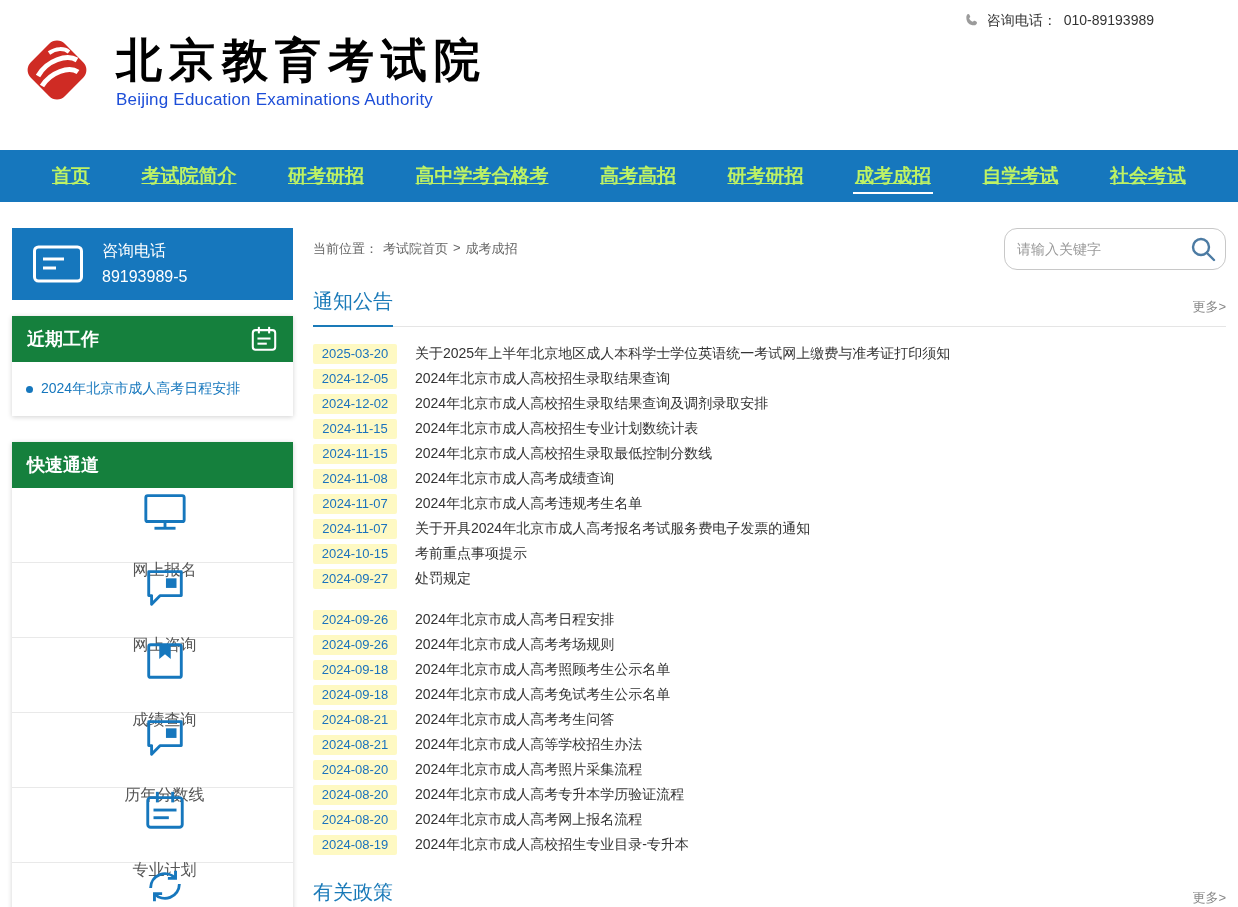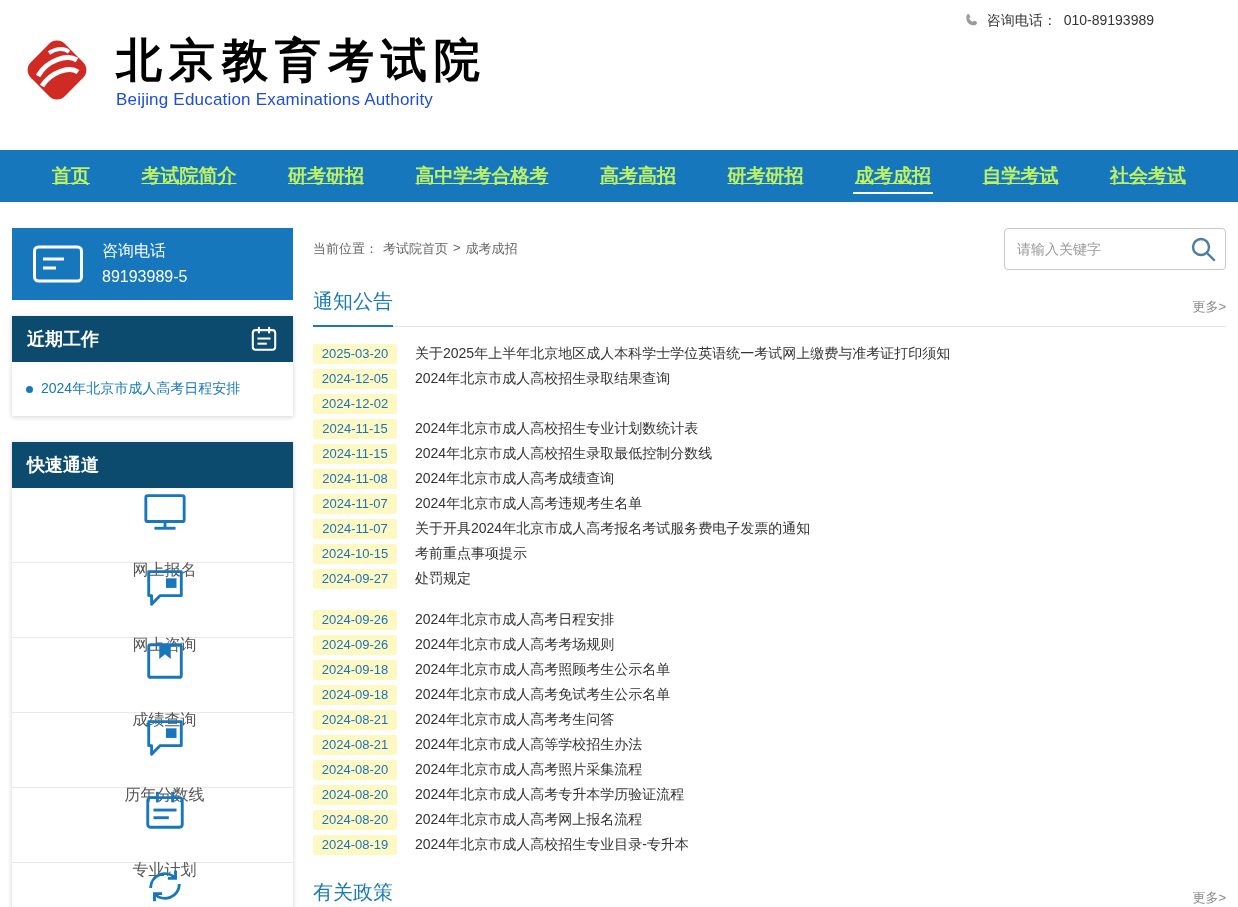--- a/index.html
+++ b/index.html
@@ -23,34 +23,34 @@
 
   
   .content { display: flex; gap: 20px; padding: 26px 12px 0 12px; }
   .sidebar { width: 281px; flex: none; }
   .main { flex: 1; min-width: 0; }
 
   
   .phone-card { height: 72px; background: #1677bd; display: flex; align-items: center; padding-left: 20px; margin-bottom: 16px; }
   .phone-card .txt { color: #fff; font-size: 16px; line-height: 1.6; margin-left: 18px; }
   .side-box { box-shadow: 0 1px 5px rgba(0,0,0,.18); margin-bottom: 26px; background: #fff; }
-  .box-head { height: 46px; background: #0c4a6e; color: #fff; font-size: 18px; font-weight: bold; display: flex; align-items: center; justify-content: space-between; padding: 0 15px; }
+  .box-head { height: 46px; background: #15803d; color: #fff; font-size: 18px; font-weight: bold; display: flex; align-items: center; justify-content: space-between; padding: 0 15px; }
   .recent-list { padding: 10px 12px; }
   .recent-list li { display: flex; align-items: center; gap: 8px; padding: 8px 2px; }
   .recent-list .dot { width: 7px; height: 7px; border-radius: 50%; background: #1677bd; flex: none; }
   .recent-list a { color: #1677bd; font-size: 14px; }
   .quick-item { height: 75px; display: flex; align-items: center; gap: 26px; padding-left: 24px; border-bottom: 1px solid #e9e9e9; flex-direction: column; }
   .quick-item:last-child { border-bottom: none; }
   .quick-item .lbl { font-size: 16px; color: #555; }
   .quick-item .qicon { display: flex; align-items: center; }
 
   
   .top-row { display: flex; justify-content: space-between; align-items: center; margin-bottom: 18px; }
   .breadcrumb { font-size: 13px; color: #666; display: flex; gap: 5px; align-items: flex-start; }
-  .search-box { width: 222px; height: 42px; border: 1px solid #c8c8c8; border-radius: 4px; display: flex; align-items: center; background: #fff; }
+  .search-box { width: 222px; height: 42px; border: 1px solid #c8c8c8; border-radius: 13px; display: flex; align-items: center; background: #fff; }
   .search-box input { flex: 1; min-width: 0; border: none; outline: none; padding: 0 12px; font-size: 14px; color: #333; font-family: inherit; background: transparent; }
   .search-box input::placeholder { color: #999; }
   .search-btn { width: 44px; height: 100%; display: flex; align-items: center; justify-content: center; background: none; border: none; cursor: pointer; }
 
   
   .section-head { display: flex; justify-content: space-between; align-items: flex-end; border-bottom: 1px solid #e5e5e5; text-align: center; }
   .section-title { font-size: 20px; color: #1a7ab8; padding-bottom: 10px; border-bottom: 2px solid #1a7ab8; margin-bottom: -1px; font-weight: normal; }
   .more-link { font-size: 13px; color: #888; padding-bottom: 10px; }
   .notice-list { margin-top: 14px; }
   .notice-list + .notice-list { margin-top: 16px; }
@@ -240,20 +240,21 @@
           <li class="notice-row">
             <span class="notice-date">2025-03-20</span>
             <a class="notice-link">关于2025年上半年北京地区成人本科学士学位英语统一考试网上缴费与准考证打印须知</a>
           </li>
           <li class="notice-row">
             <span class="notice-date">2024-12-05</span>
             <a class="notice-link">2024年北京市成人高校招生录取结果查询</a>
           </li>
           <li class="notice-row">
             <span class="notice-date">2024-12-02</span>
+            <a class="notice-link">2024年北京市成人高校招生录取结果查询及调剂录取安排</a>
           </li>
           <li class="notice-row">
             <span class="notice-date">2024-11-15</span>
             <a class="notice-link">2024年北京市成人高校招生专业计划数统计表</a>
           </li>
           <li class="notice-row">
             <span class="notice-date">2024-11-15</span>
             <a class="notice-link">2024年北京市成人高校招生录取最低控制分数线</a>
           </li>
           <li class="notice-row">

